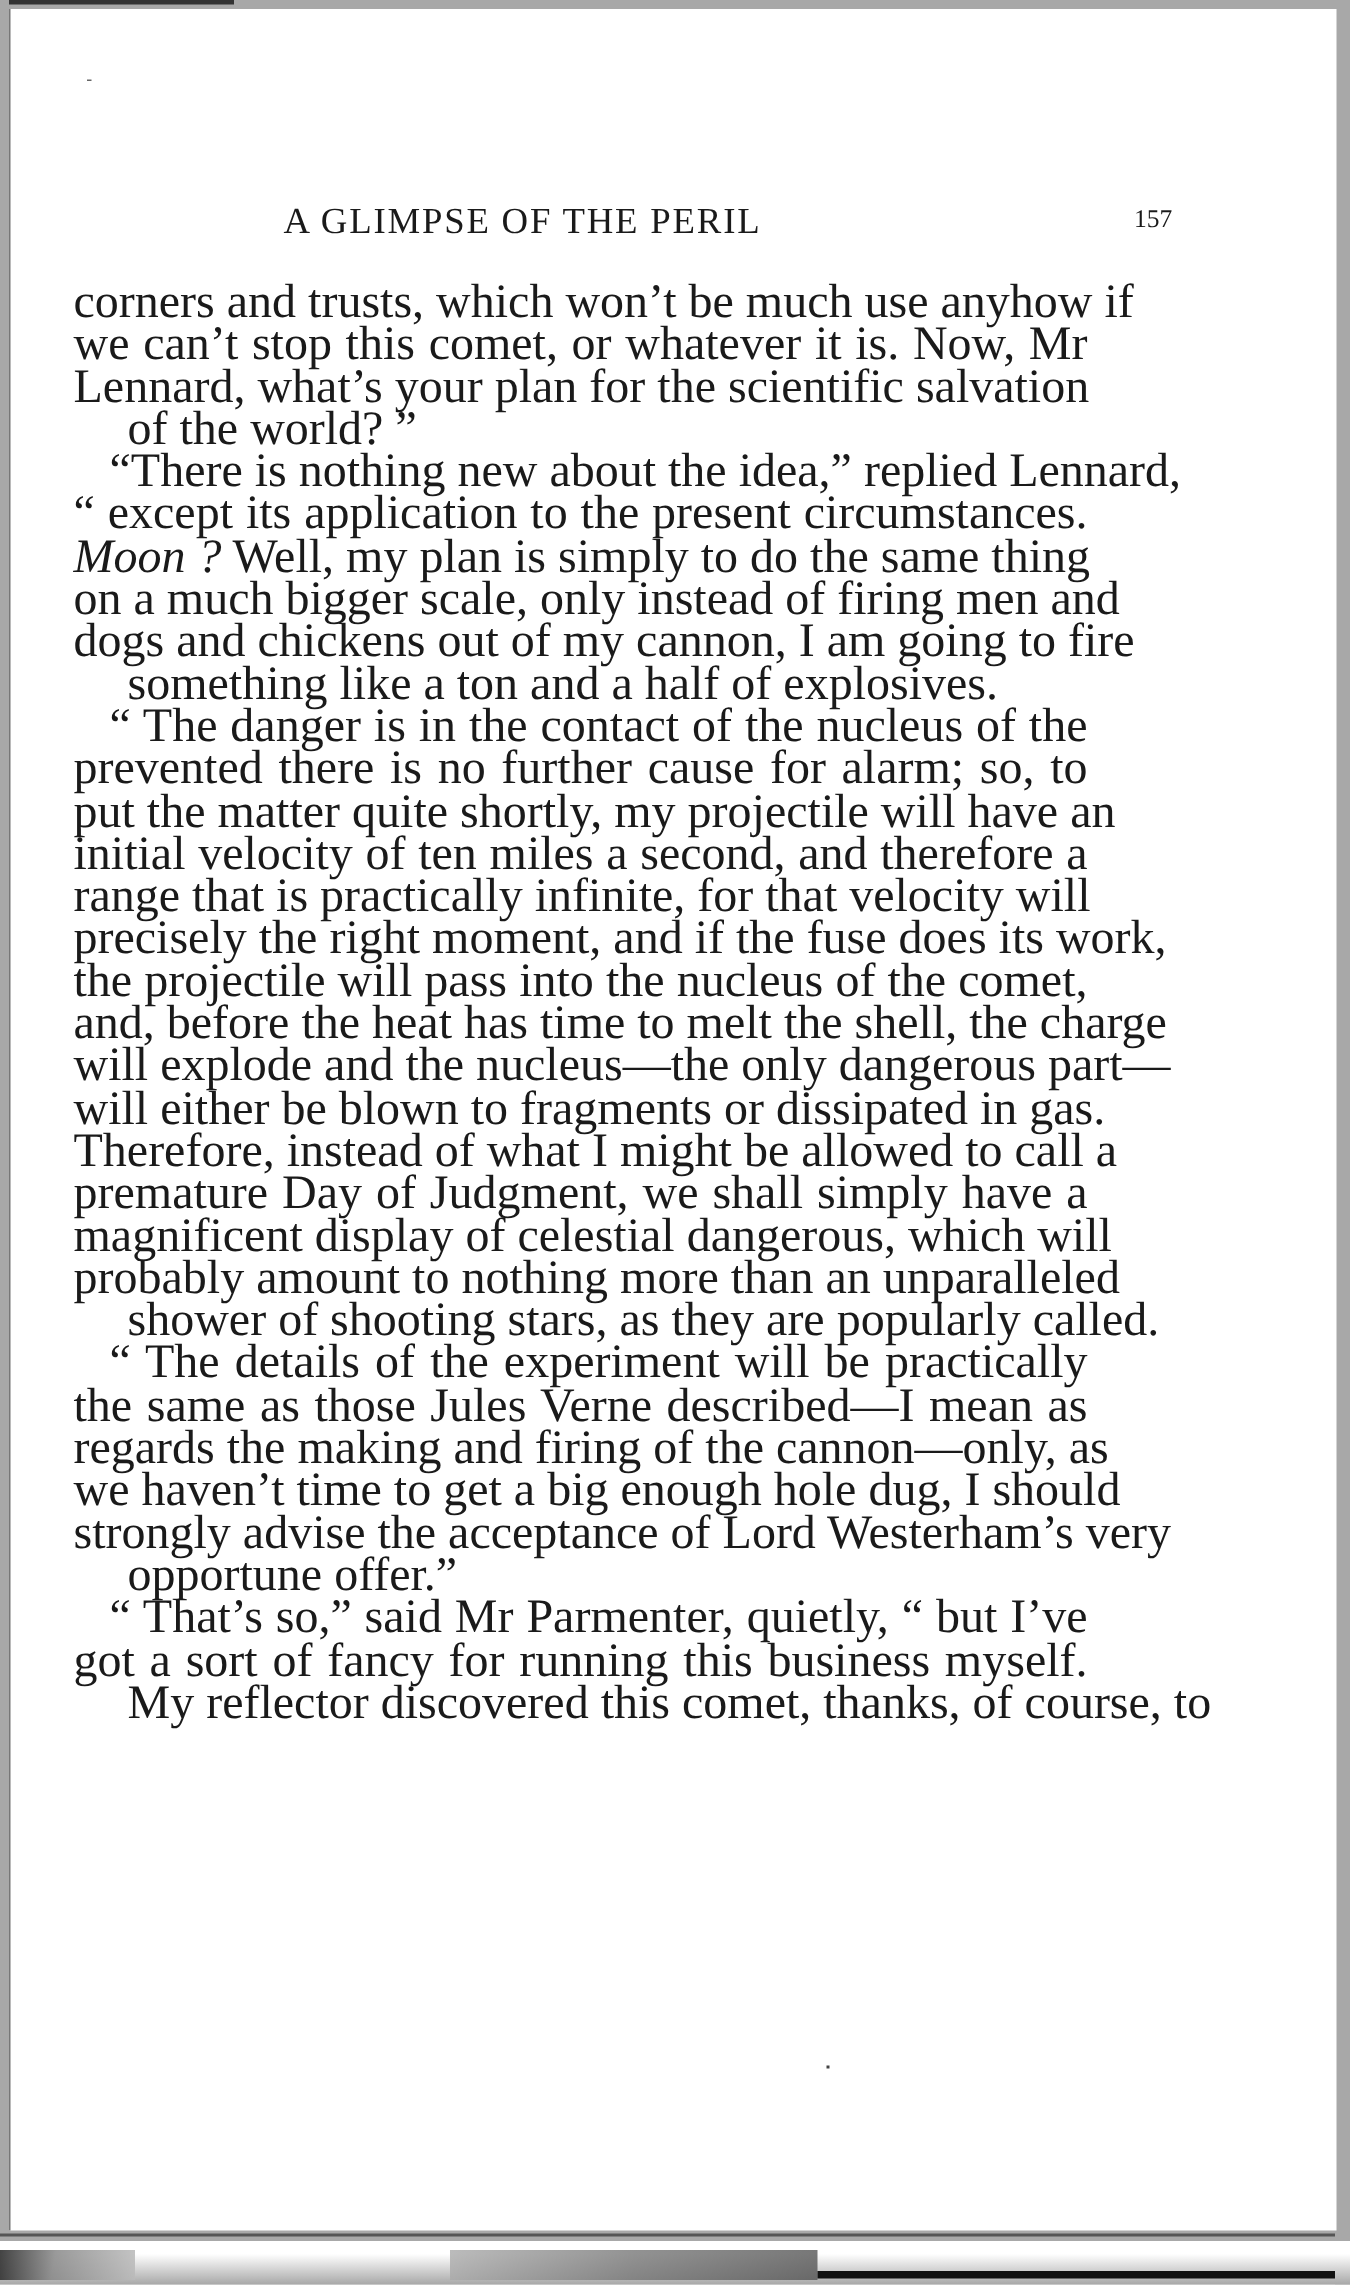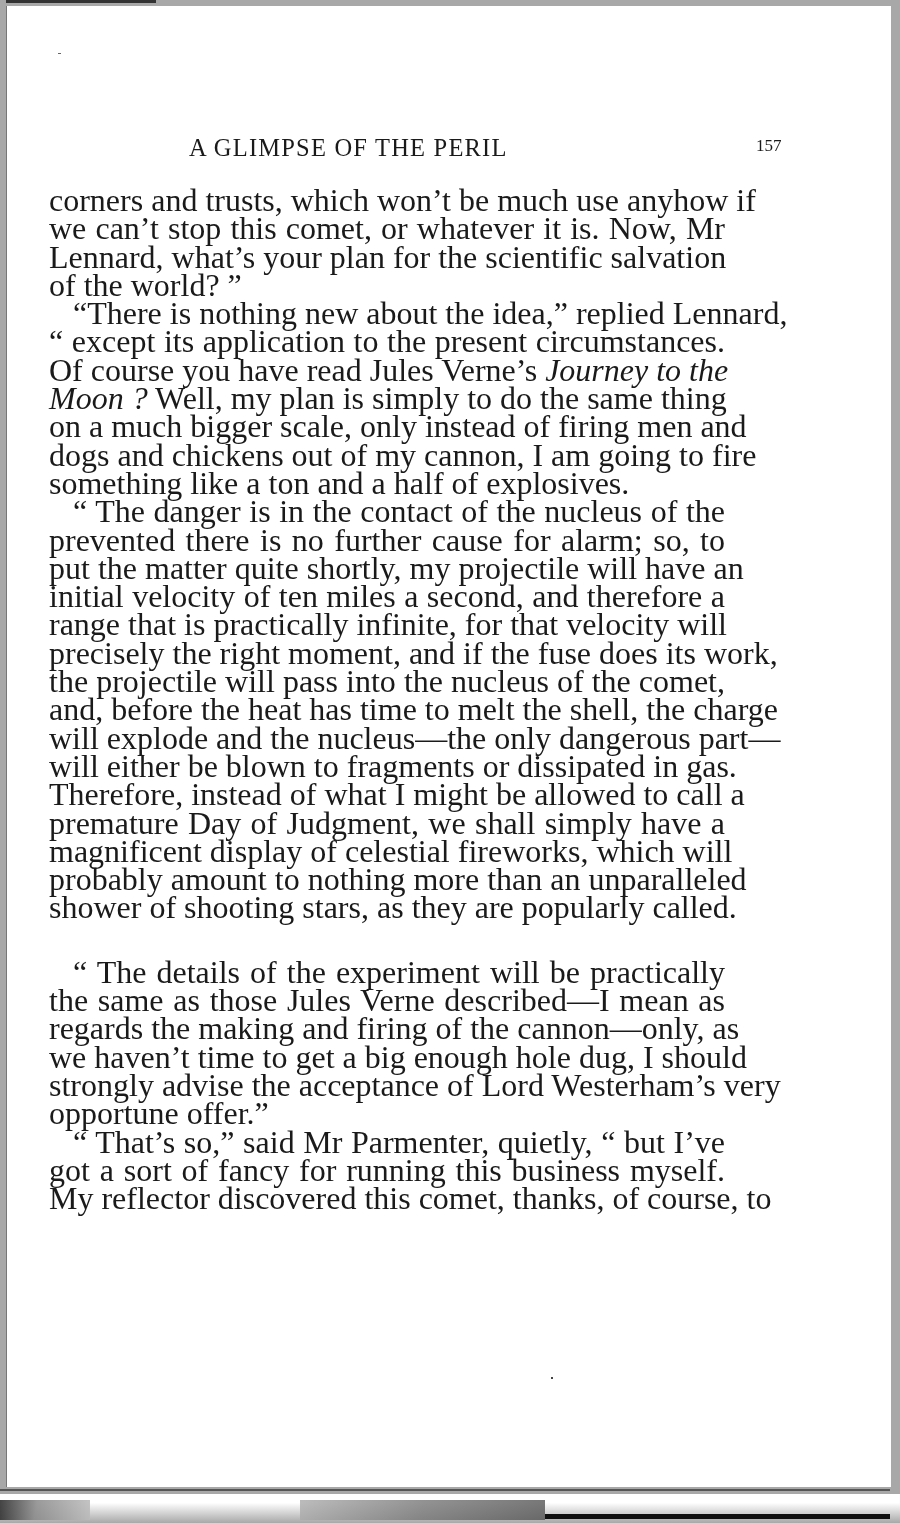--- a/index.html
+++ b/index.html
@@ -51,21 +51,21 @@
       font-size: 17px;
       margin-left: 32px;
     }
     .body-text {
       position: absolute; left: 49px; top: 186px; width: 676px;
       font-size: 32px; line-height: 28.3px;
       text-align: justify; text-align-last: justify;
     }
     .body-text p { margin: 0; text-indent: 0; text-align-last: left; }
     .line { display: block; text-align: justify; text-align-last: justify; white-space: nowrap; }
-    .line.last { text-align-last: left; }
+    .line.last { text-align-last: left; margin-left: 36px; }
     em { font-style: italic; }
     .dot { position: absolute; left: 551px; top: 1377px; width: 2px; height: 2px; background:#444; }
     .tick { position: absolute; left: 58px; top: 53px; width: 3px; height: 1px; background:#666; }
   </style>
 </head>
 <body>
 
 <div class="top-edge">
     <div class="dark"></div>
   </div>
@@ -82,47 +82,46 @@
 <div class="body-text" id="body-text">
     <p>
       <span class="line">corners and trusts, which won’t be much use anyhow if</span>
       <span class="line">we can’t stop this comet, or whatever it is.  Now, Mr</span>
       <span class="line">Lennard, what’s your plan for the scientific salvation</span>
       <span class="line last">of the world? ”</span>
     </p>
     <p>
       <span class="line" style="padding-left: 24px;">“There is nothing new about the idea,” replied Lennard,</span>
       <span class="line">“ except its application to the present circumstances.</span>
-      <span class="line">Of course you have read Jules Verne’s <em>Journey to the</em></span>
       <span class="line"><em>Moon ?</em>  Well, my plan is simply to do the same thing</span>
       <span class="line">on a much bigger scale, only instead of firing men and</span>
       <span class="line">dogs and chickens out of my cannon, I am going to fire</span>
       <span class="line last">something like a ton and a half of explosives.</span>
     </p>
     <p>
       <span class="line" style="padding-left: 24px;">“ The danger is in the contact of the nucleus of the</span>
       <span class="line">prevented there is no further cause for alarm;  so, to</span>
       <span class="line">put the matter quite shortly, my projectile will have an</span>
       <span class="line">initial velocity of ten miles a second, and therefore a</span>
       <span class="line">range that is practically infinite, for that velocity will</span>
     </p>
     <p>
       <span class="line">precisely the right moment, and if the fuse does its work,</span>
       <span class="line">the projectile will pass into the nucleus of the comet,</span>
       <span class="line">and, before the heat has time to melt the shell, the charge</span>
       <span class="line">will explode and the nucleus—the only dangerous part—</span>
       <span class="line">will either be blown to fragments or dissipated in gas.</span>
       <span class="line">Therefore, instead of what I might be allowed to call a</span>
       <span class="line">premature Day of Judgment, we shall simply have a</span>
-      <span class="line">magnificent display of celestial fireworks, which will</span>
+      <span class="line">magnificent display of celestial dangerous, which will</span>
       <span class="line">probably amount to nothing more than an unparalleled</span>
       <span class="line last">shower of shooting stars, as they are popularly called.</span>
     </p>
     <p>
-      <span class="line" style="padding-left: 24px; margin-top: 36px;">“ The details of the experiment will be practically</span>
+      <span class="line" style="padding-left: 24px;">“ The details of the experiment will be practically</span>
       <span class="line">the same as those Jules Verne described—I mean as</span>
       <span class="line">regards the making and firing of the cannon—only, as</span>
       <span class="line">we haven’t time to get a big enough hole dug, I should</span>
       <span class="line">strongly advise the acceptance of Lord Westerham’s very</span>
       <span class="line last">opportune offer.”</span>
     </p>
     <p>
       <span class="line" style="padding-left: 24px;">“ That’s so,” said Mr Parmenter, quietly, “ but I’ve</span>
       <span class="line">got a sort of fancy for running this business myself.</span>
       <span class="line last">My reflector discovered this comet, thanks, of course, to</span>

